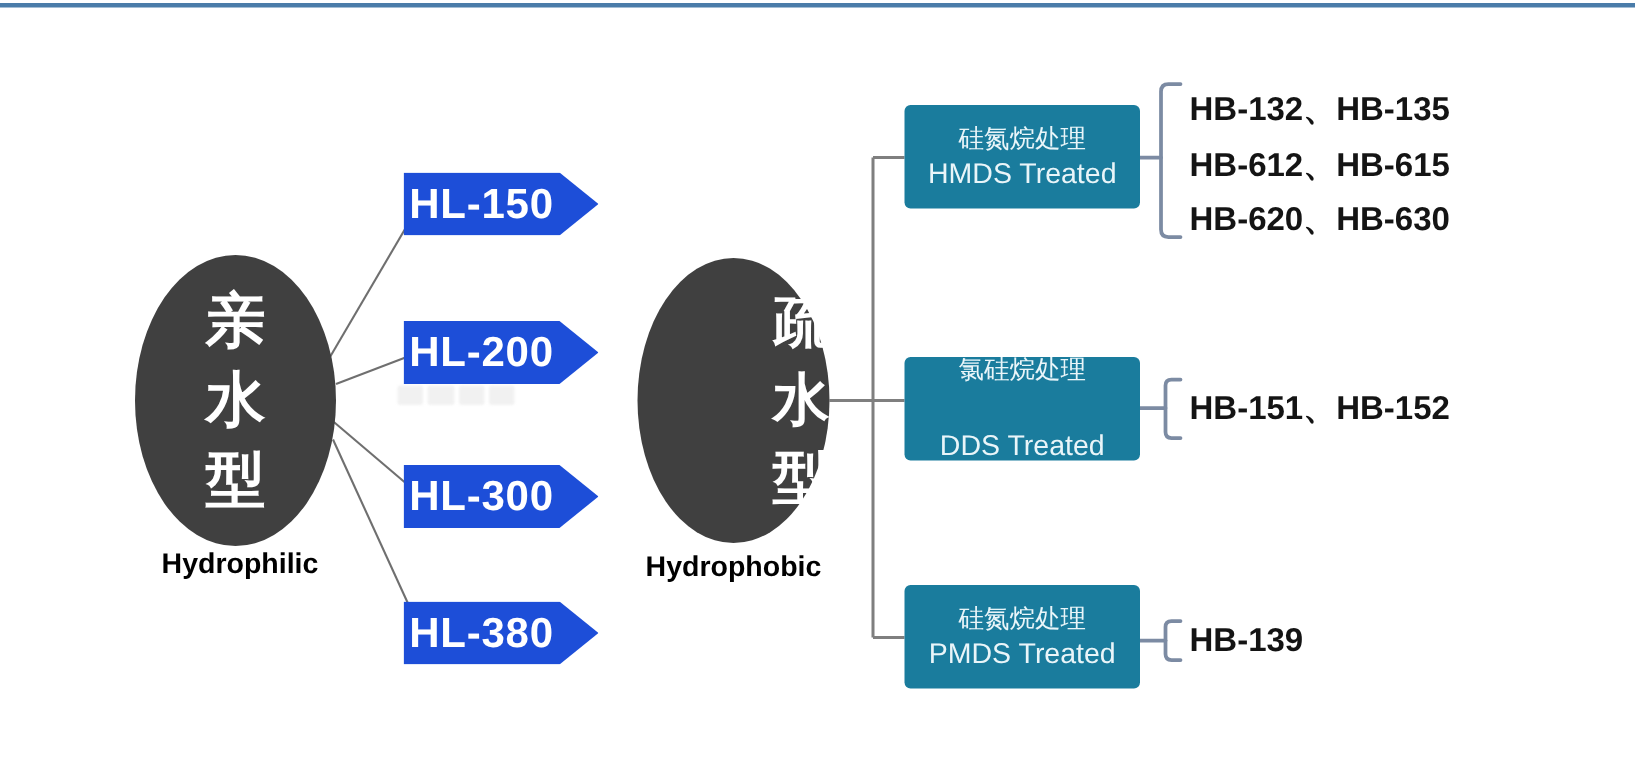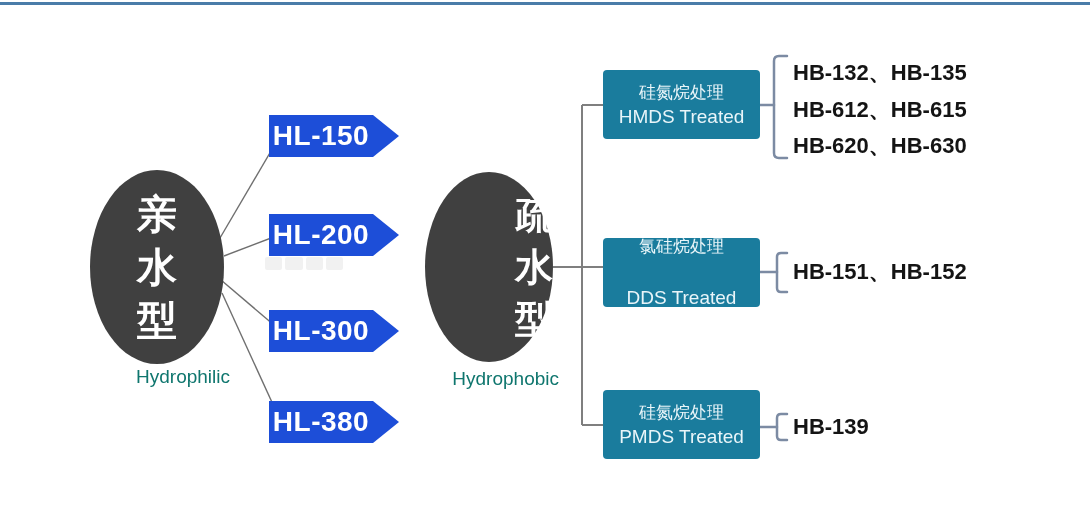--- a/index.html
+++ b/index.html
@@ -15,22 +15,22 @@
     display:flex;align-items:center;justify-content:center;
     color:#ffffff;font-weight:bold;
   }
   .ellipse-left{left:90px;top:170px;width:134px;height:194px;font-size:40px;}
   .ellipse-right{left:425px;top:172px;width:128px;height:190px;font-size:38px;justify-content:flex-end;}
   .vtext{display:block;text-align:center;word-break:break-all;}
   .ellipse-left .vtext{width:40px;line-height:53px;}
   .ellipse-right .vtext{width:38px;line-height:52px;}
 
   .shape-label{
-    position:absolute;font-weight:normal;font-size:19px;color:#0f766e;
-    text-align:right;width:140px;
+    position:absolute;font-weight:bold;font-size:19px;color:#000000;
+    text-align:center;width:140px;
   }
   .label-left{left:90px;top:366px;}
   .label-right{left:419px;top:368px;}
 
   .banner{
     position:absolute;left:269px;width:130px;height:42px;background:#1d4ed8;
     clip-path:polygon(0 0,80% 0,100% 50%,80% 100%,0 100%);
     color:#ffffff;font-weight:bold;font-size:28px;
     display:flex;align-items:center;justify-content:center;
     padding-right:26px;box-sizing:border-box;letter-spacing:0.5px;

